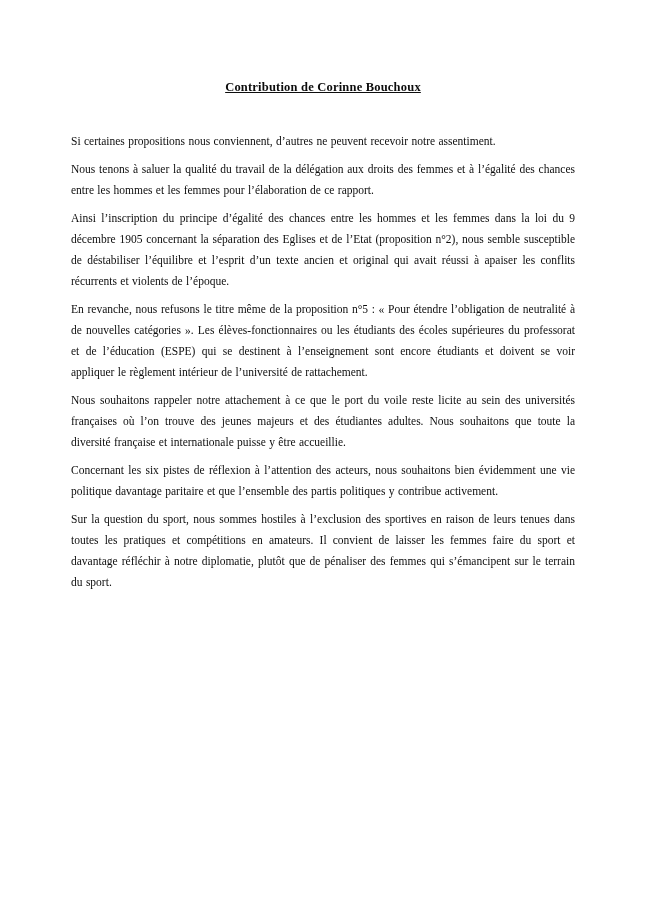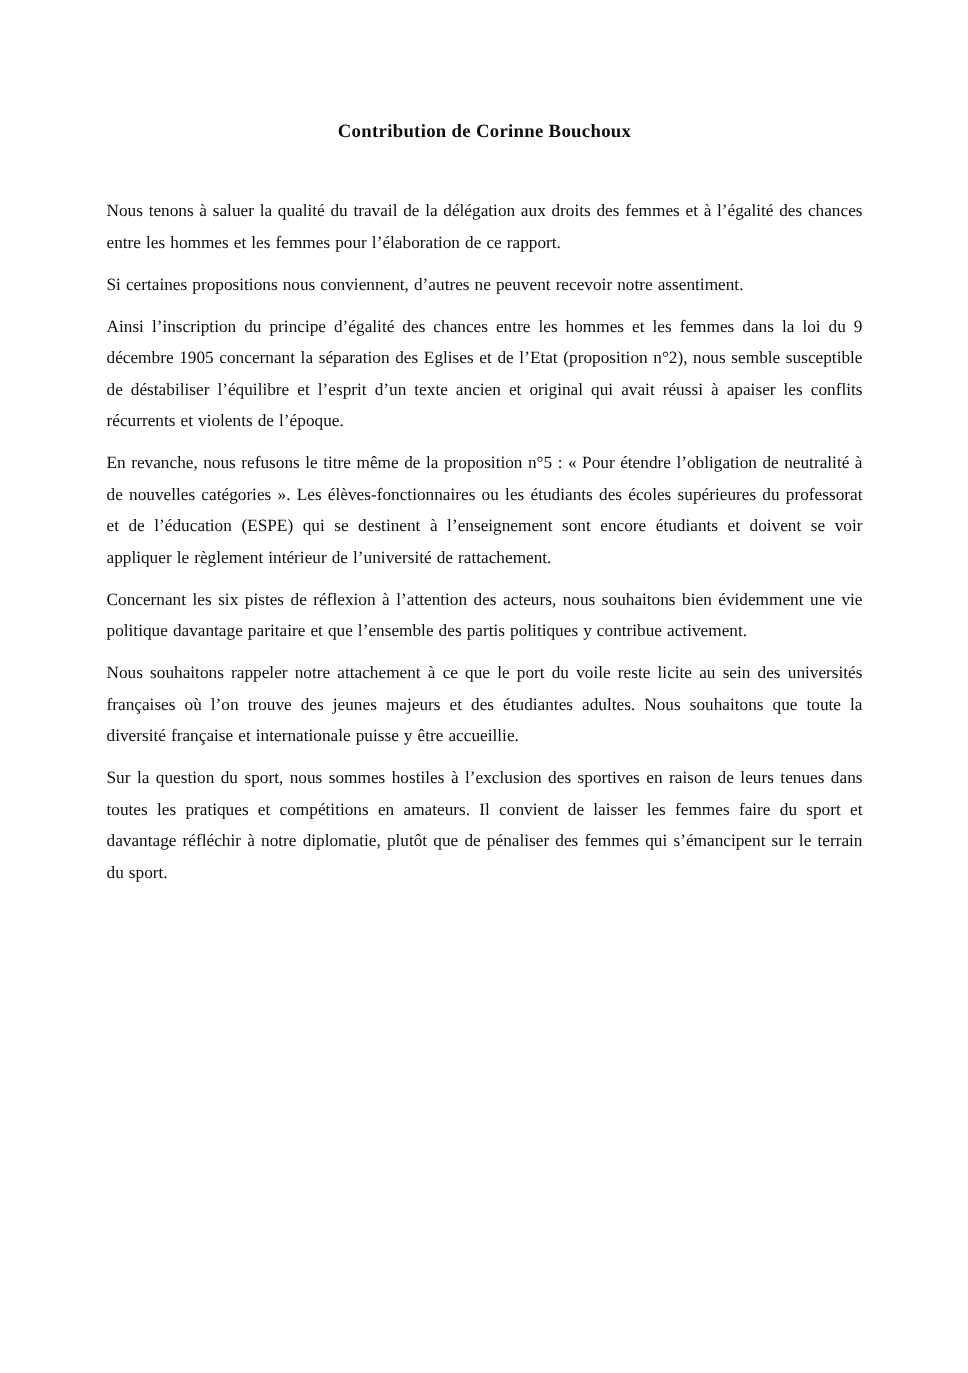--- a/index.html
+++ b/index.html
@@ -21,36 +21,37 @@
     padding: 0 70px 0 71px;
     background: #ffffff;
   }
   .doc-title {
     margin: 0;
     padding-top: 80px;
     margin-bottom: 36px;
     text-align: center;
     font-size: 12.5px;
     font-weight: bold;
+    text-decoration: underline;
     letter-spacing: 0.2px;
   }
   .para {
     margin: 0 0 7px 0;
     text-align: justify;
     font-size: 11.5px;
     line-height: 21px;
     word-spacing: 0.5px;
   }
 </style>
 </head>
 <body>
 
 <div class="page">
   <h1 class="doc-title">Contribution de Corinne Bouchoux</h1>
 
+  <p class="para">Si certaines propositions nous conviennent, d’autres ne peuvent recevoir notre assentiment.</p>
   <p class="para">Nous tenons à saluer la qualité du travail de la délégation aux droits des femmes et à l’égalité des chances entre les hommes et les femmes pour l’élaboration de ce rapport.</p>
-  <p class="para">Si certaines propositions nous conviennent, d’autres ne peuvent recevoir notre assentiment.</p>
   <p class="para">Ainsi l’inscription du principe d’égalité des chances entre les hommes et les femmes dans la loi du 9 décembre 1905 concernant la séparation des Eglises et de l’Etat (proposition n°2), nous semble susceptible de déstabiliser l’équilibre et l’esprit d’un texte ancien et original qui avait réussi à apaiser les conflits récurrents et violents de l’époque.</p>
   <p class="para">En revanche, nous refusons le titre même de la proposition n°5 : « Pour étendre l’obligation de neutralité à de nouvelles catégories ». Les élèves-fonctionnaires ou les étudiants des écoles supérieures du professorat et de l’éducation (ESPE) qui se destinent à l’enseignement sont encore étudiants et doivent se voir appliquer le règlement intérieur de l’université de rattachement.</p>
+  <p class="para">Nous souhaitons rappeler notre attachement à ce que le port du voile reste licite au sein des universités françaises où l’on trouve des jeunes majeurs et des étudiantes adultes. Nous souhaitons que toute la diversité française et internationale puisse y être accueillie.</p>
   <p class="para">Concernant les six pistes de réflexion à l’attention des acteurs, nous souhaitons bien évidemment une vie politique davantage paritaire et que l’ensemble des partis politiques y contribue activement.</p>
-  <p class="para">Nous souhaitons rappeler notre attachement à ce que le port du voile reste licite au sein des universités françaises où l’on trouve des jeunes majeurs et des étudiantes adultes. Nous souhaitons que toute la diversité française et internationale puisse y être accueillie.</p>
   <p class="para">Sur la question du sport, nous sommes hostiles à l’exclusion des sportives en raison de leurs tenues dans toutes les pratiques et compétitions en amateurs. Il convient de laisser les femmes faire du sport et davantage réfléchir à notre diplomatie, plutôt que de pénaliser des femmes qui s’émancipent sur le terrain du sport.</p>
 </div>
 
 </body></html>

